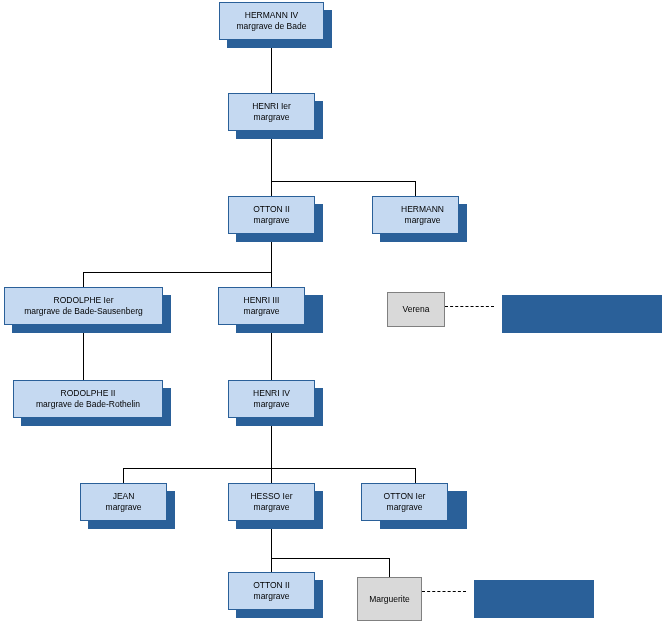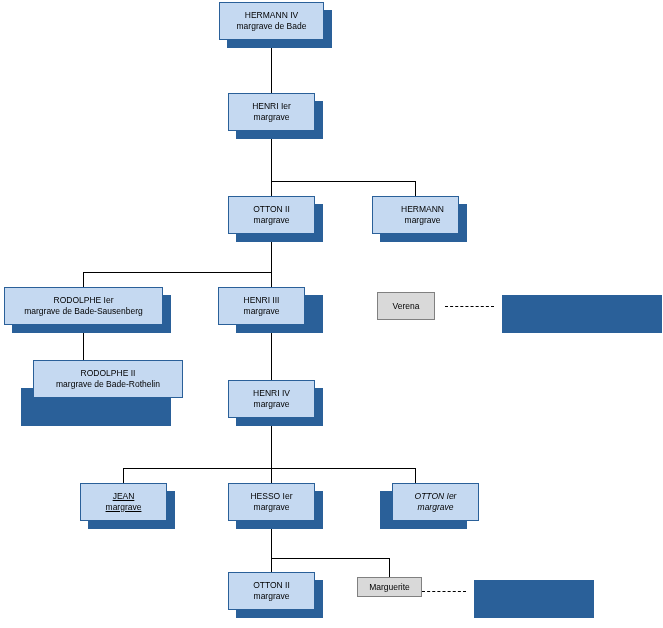--- a/index.html
+++ b/index.html
@@ -125,44 +125,44 @@
     <span class="l2">margrave</span>
   </div>
   <div class="node" style="left:4px; top:287px; width:159px; height:38px;">
     <span class="l1">RODOLPHE Ier</span>
     <span class="l2">margrave de Bade-Sausenberg</span>
   </div>
   <div class="node" style="left:218px; top:287px; width:87px; height:38px;">
     <span class="l1">HENRI III</span>
     <span class="l2">margrave</span>
   </div>
-  <div class="node plain" style="left:377px; top:292px; width:58px; height:28px;">
+  <div class="node plain" style="left:387px; top:292px; width:58px; height:35px;">
     <span class="l1">Verena</span>
   </div>
-  <div class="node" style="left:13px; top:360px; width:150px; height:38px;margin-left:20px;">
+  <div class="node" style="left:13px; top:380px; width:150px; height:38px;">
     <span class="l1">RODOLPHE II</span>
     <span class="l2">margrave de Bade-Rothelin</span>
   </div>
   <div class="node" style="left:228px; top:380px; width:87px; height:38px;">
     <span class="l1">HENRI IV</span>
     <span class="l2">margrave</span>
   </div>
-  <div class="node" style="left:80px; top:483px; width:87px; height:38px;text-decoration:underline;">
+  <div class="node" style="left:80px; top:483px; width:87px; height:38px;">
     <span class="l1">JEAN</span>
     <span class="l2">margrave</span>
   </div>
   <div class="node" style="left:228px; top:483px; width:87px; height:38px;">
     <span class="l1">HESSO Ier</span>
     <span class="l2">margrave</span>
   </div>
-  <div class="node" style="left:392px; top:483px; width:87px; height:38px;font-style:italic;">
+  <div class="node" style="left:361px; top:483px; width:87px; height:38px;">
     <span class="l1">OTTON Ier</span>
     <span class="l2">margrave</span>
   </div>
   <div class="node" style="left:228px; top:572px; width:87px; height:38px;align-items:center;">
     <span class="l1">OTTON II</span>
     <span class="l2">margrave</span>
   </div>
-  <div class="node plain" style="left:357px; top:577px; width:65px; height:20px;">
+  <div class="node plain" style="left:357px; top:577px; width:65px; height:44px;">
     <span class="l1">Marguerite</span>
   </div>
 
 </div>
 
 </body></html>

